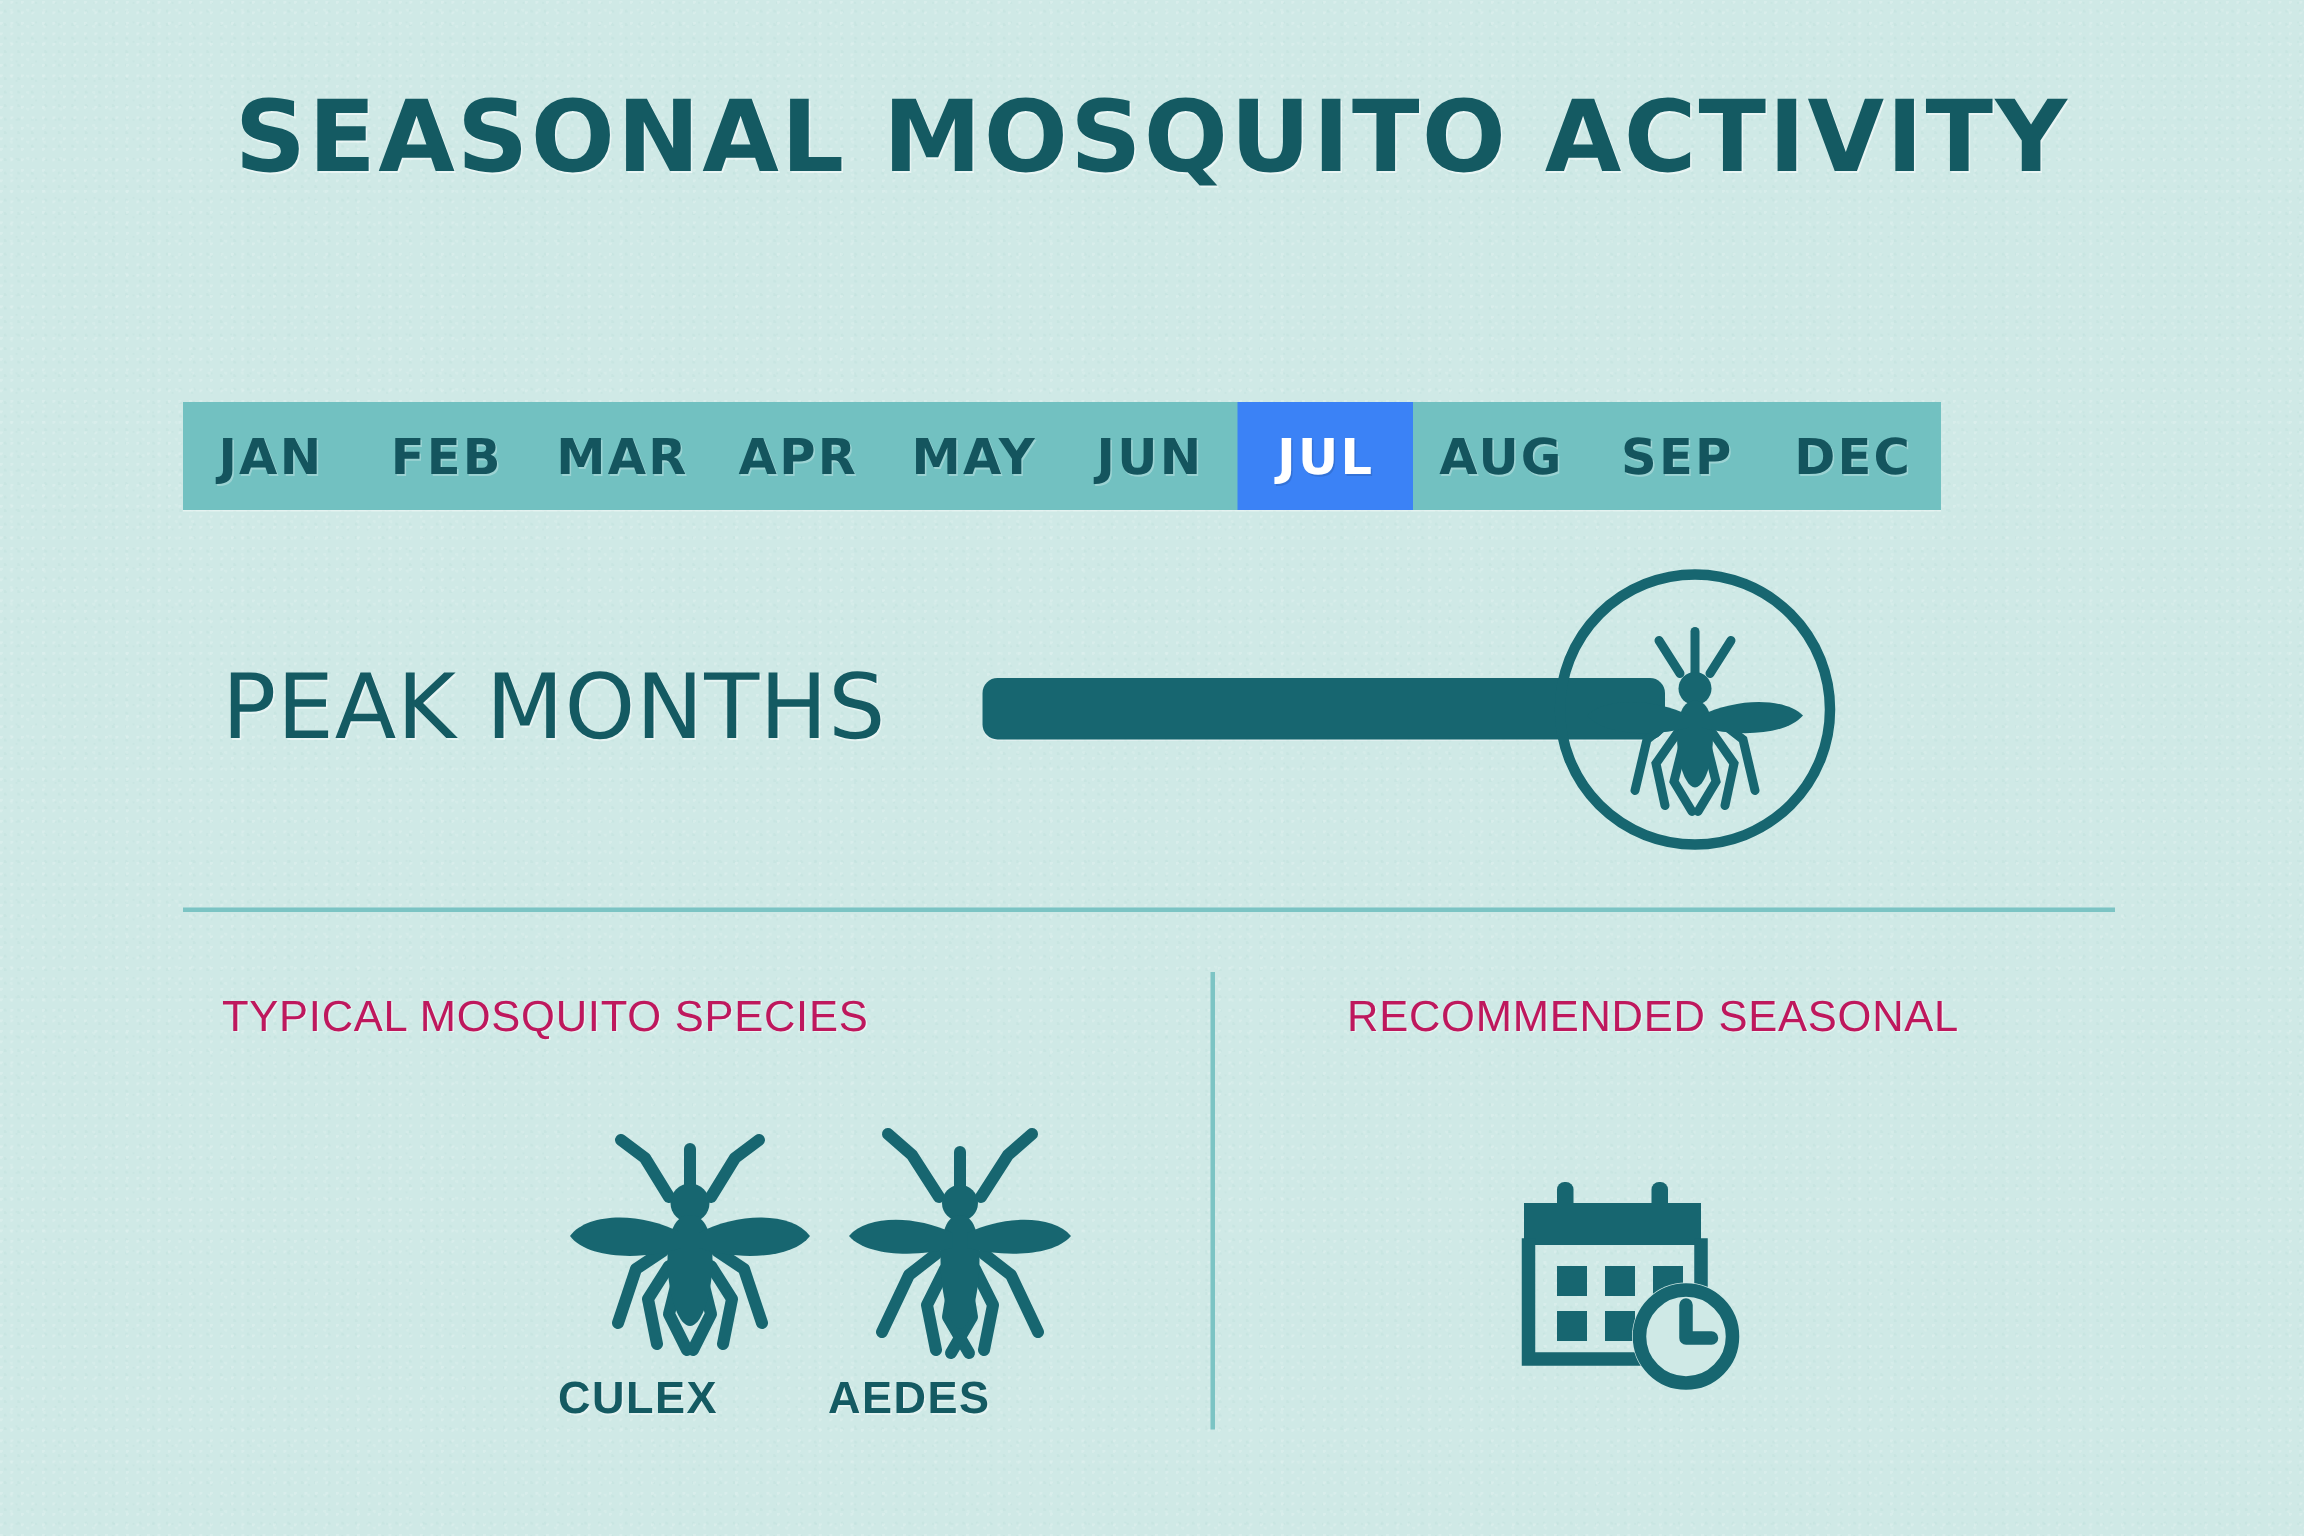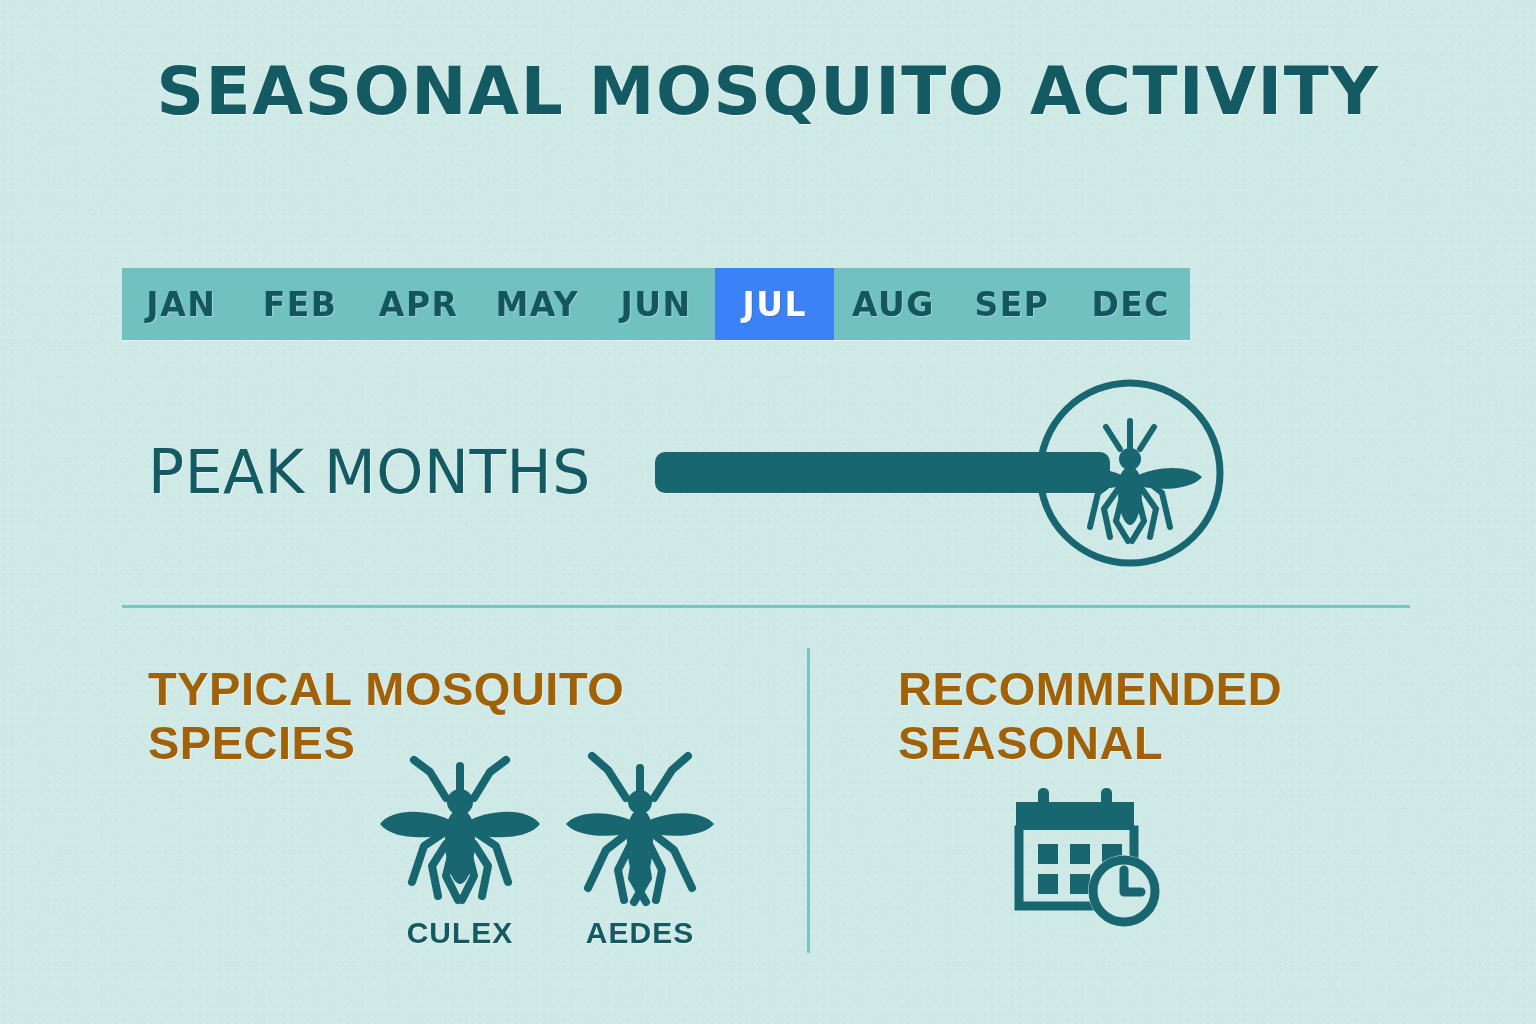--- a/index.html
+++ b/index.html
@@ -54,21 +54,21 @@
     color: #145a62;
     margin: 10px 0 0 0;
     text-shadow: 1px 1px 0 rgba(255,255,255,.5);
   }
 
   
   #month-strip {
     position: absolute;
     left: 122px;
     top: 268px;
-    width: 1068px;
+    width: 1172px;
     height: 72px;
     display: flex;
     background: #72c1c1;
     box-shadow: 0 1px 0 rgba(255,255,255,.45);
   }
   .month-cell {
     flex: 1 1 0;
     display: flex;
     align-items: center;
     justify-content: center;
@@ -130,34 +130,34 @@
     top: 648px;
     width: 3px;
     height: 305px;
     background: #7cc4c4;
   }
 
   
   .section-heading {
     position: absolute;
     font-family: "Liberation Sans", sans-serif;
-    font-weight: 700;
-    font-size: 47px;
+    font-weight: 400;
+    font-size: 29px;
     line-height: 1.14;
     letter-spacing: .5px;
-    color: #a16207;
+    color: #be185d;
     text-shadow: 1px 1px 0 rgba(255,255,255,.5);
     margin: 0;
   }
   #species-heading { left: 148px; top: 662px; width: 600px; }
   #treatment-heading { left: 898px; top: 662px; width: 470px; }
 
   .species-item {
     position: absolute;
-    text-align: center;
+    text-align: left;
   }
   #species-culex { left: 372px; top: 742px; width: 176px; }
   #species-aedes { left: 552px; top: 742px; width: 176px; }
   .species-icon { height: 170px; }
   .species-name {
     font-family: "Liberation Sans", sans-serif;
     font-weight: 700;
     font-size: 30px;
     letter-spacing: 1px;
     color: #145a62;
@@ -181,20 +181,23 @@
 <div id="title-block">
   <h1 id="main-title">SEASONAL MOSQUITO ACTIVITY</h1>
 </div>
 
 <div id="month-strip">
   <div class="month-cell">
     <span>JAN</span>
   </div>
   <div class="month-cell">
     <span>FEB</span>
+  </div>
+  <div class="month-cell">
+    <span>MAR</span>
   </div>
   <div class="month-cell">
     <span>APR</span>
   </div>
   <div class="month-cell">
     <span>MAY</span>
   </div>
   <div class="month-cell">
     <span>JUN</span>
   </div>

